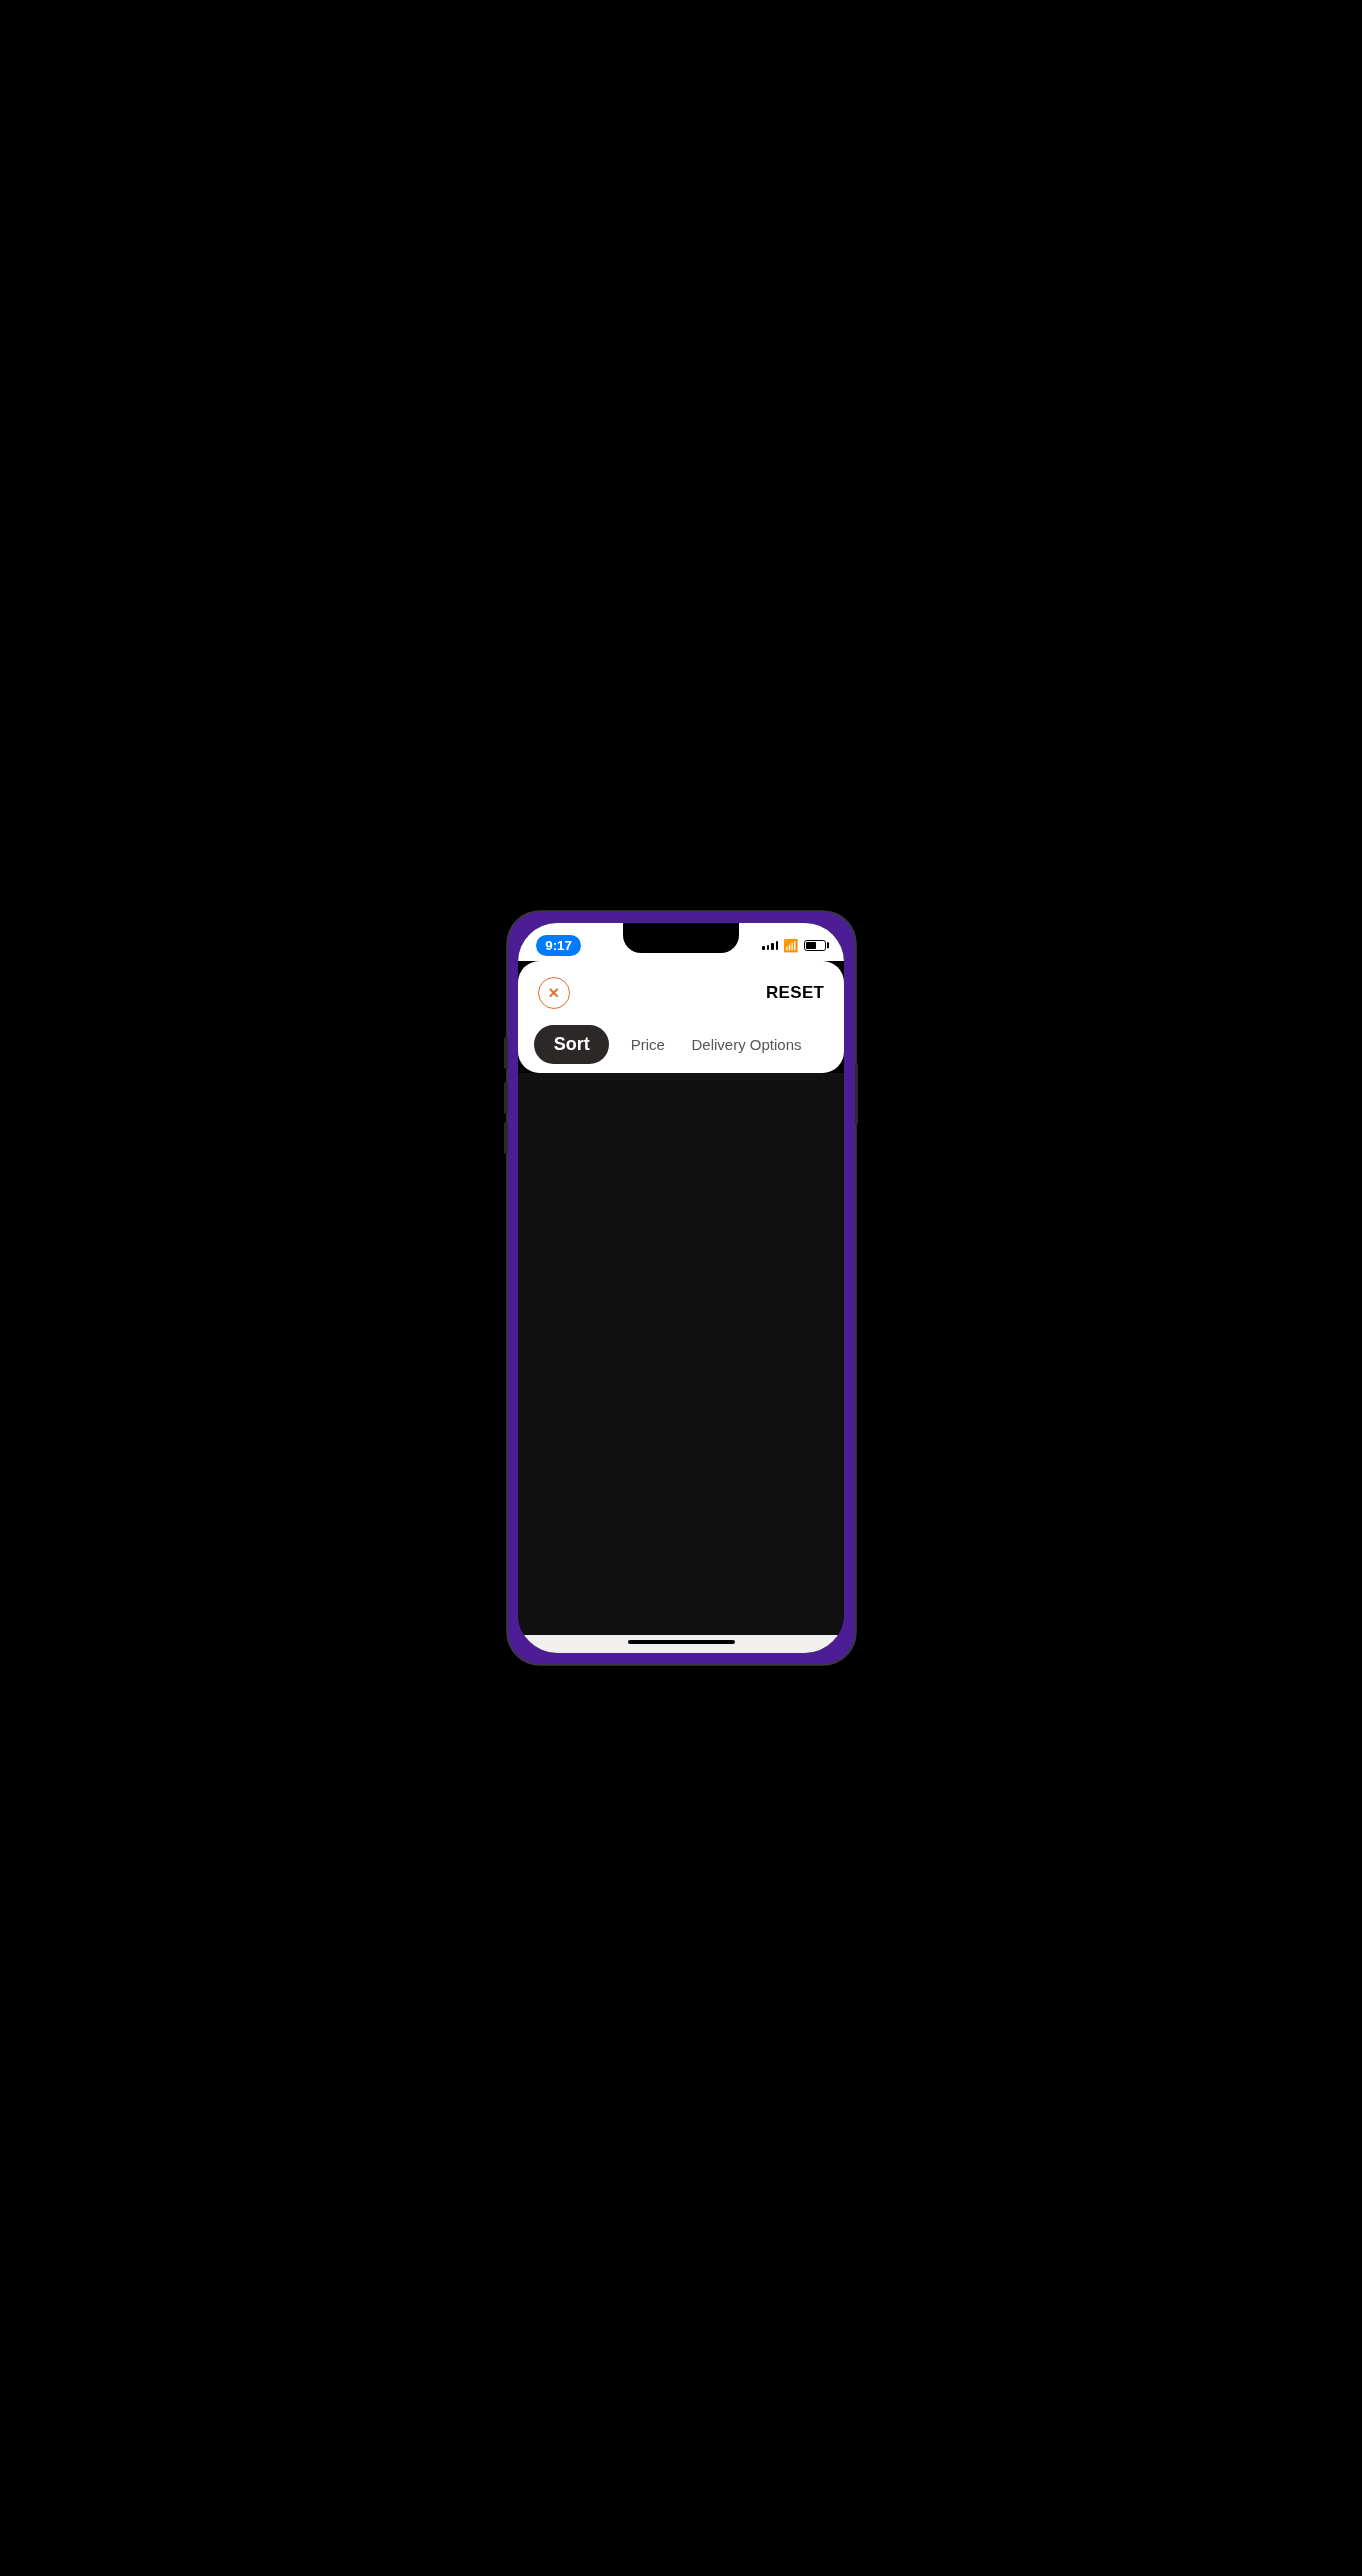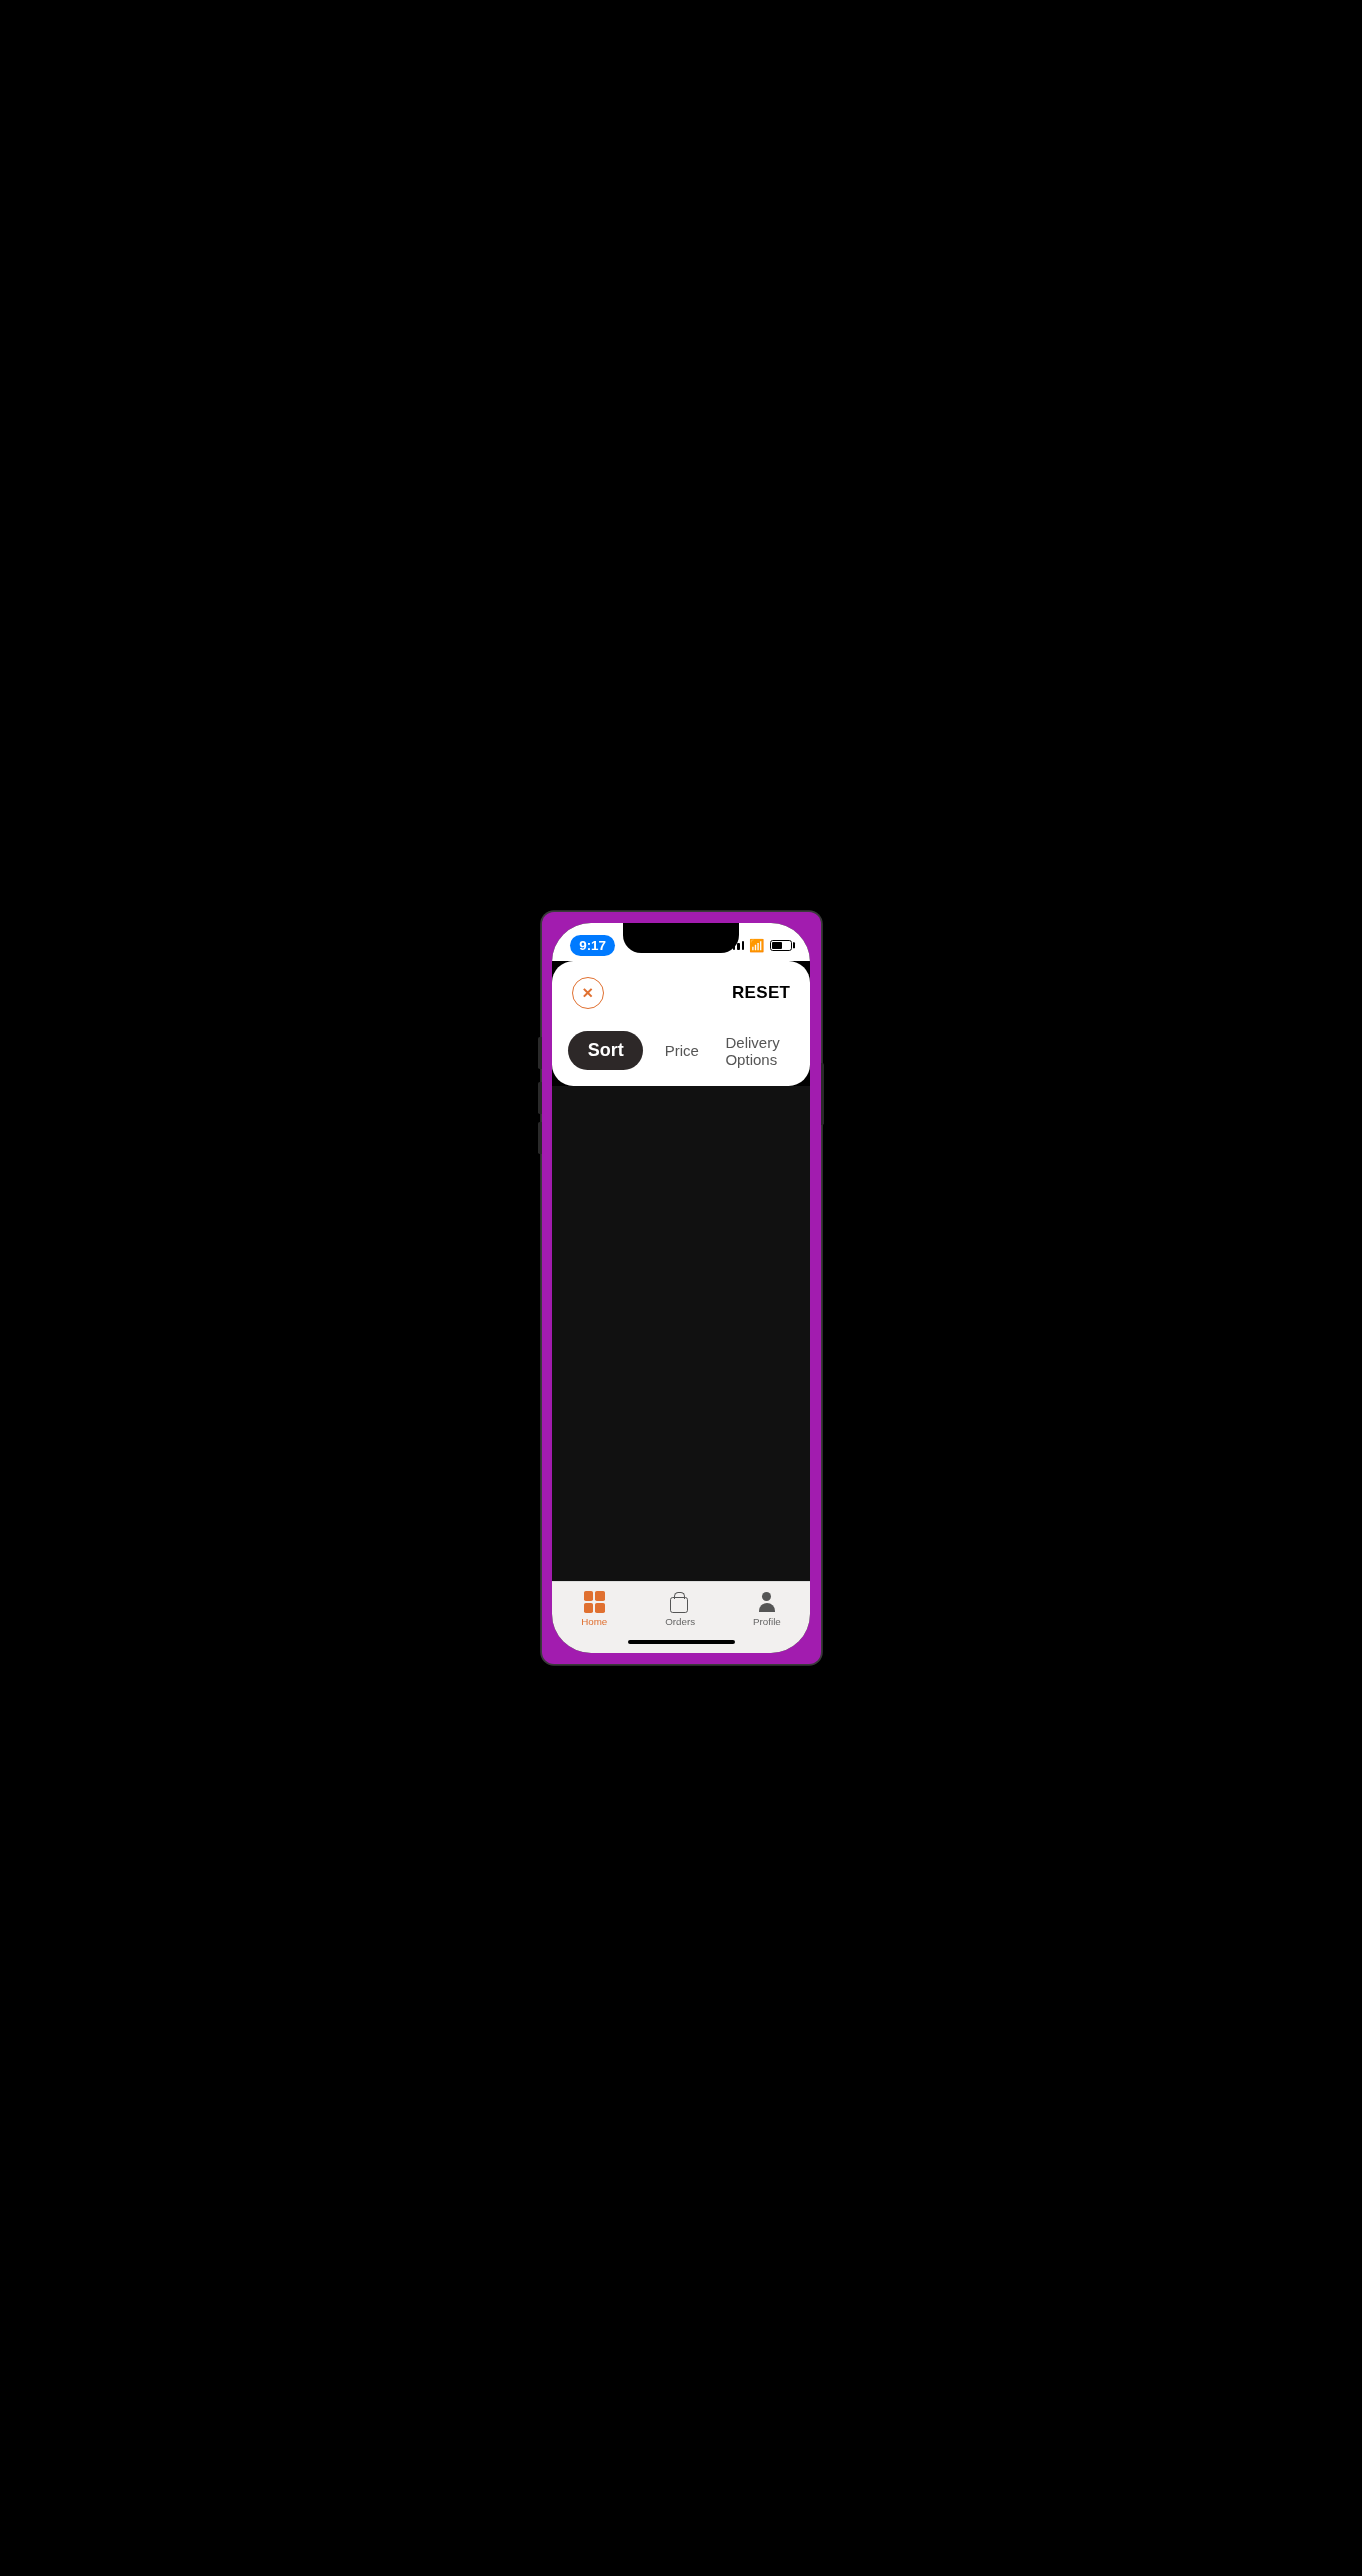--- a/index.html
+++ b/index.html
@@ -7,24 +7,24 @@
     body {
       background: #000;
       display: flex;
       justify-content: center;
       align-items: center;
       min-height: 100vh;
       font-family: -apple-system, BlinkMacSystemFont, 'Helvetica Neue', sans-serif;
     }
 
     .phone-outer {
-      width: 279px;
+      width: 347px;
       height: 752px;
-      background: #a21caf;
-      border-radius: 12px;
+      background: #4c1d95;
+      border-radius: 32px;
       padding: 10.7px;
       box-shadow: 0 0 0 1.8px #3a3a3a, 0 0 36px rgba(0,0,0,0.8);
       position: relative;
     }
 
     
     .phone-outer::before {
       content: '';
       position: absolute;
       left: -3.6px;
@@ -395,48 +395,20 @@
       </div>
 
       
 
       
 
     </div>
 
     <div class="dark-area"></div>
 
-    <div class="bottom-nav">
-
-      <div class="nav-item">
-        <div class="home-grid">
-          <div class="home-grid-cell"></div>
-          <div class="home-grid-cell"></div>
-          <div class="home-grid-cell"></div>
-          <div class="home-grid-cell"></div>
-        </div>
-        <span class="nav-item-label active">Home</span>
-      </div>
-
-      <div class="nav-item">
-        <div class="orders-icon">
-          <div class="orders-bag"></div>
-        </div>
-        <span class="nav-item-label">Orders</span>
-      </div>
-
-      <div class="nav-item">
-        <div class="profile-icon">
-          <div class="profile-head"></div>
-          <div class="profile-body"></div>
-        </div>
-        <span class="nav-item-label">Profile</span>
-      </div>
-
-    </div>
 
     <div class="home-indicator">
       <div class="home-indicator-bar"></div>
     </div>
 
   </div>
 </div>
 
 
 </body></html>

